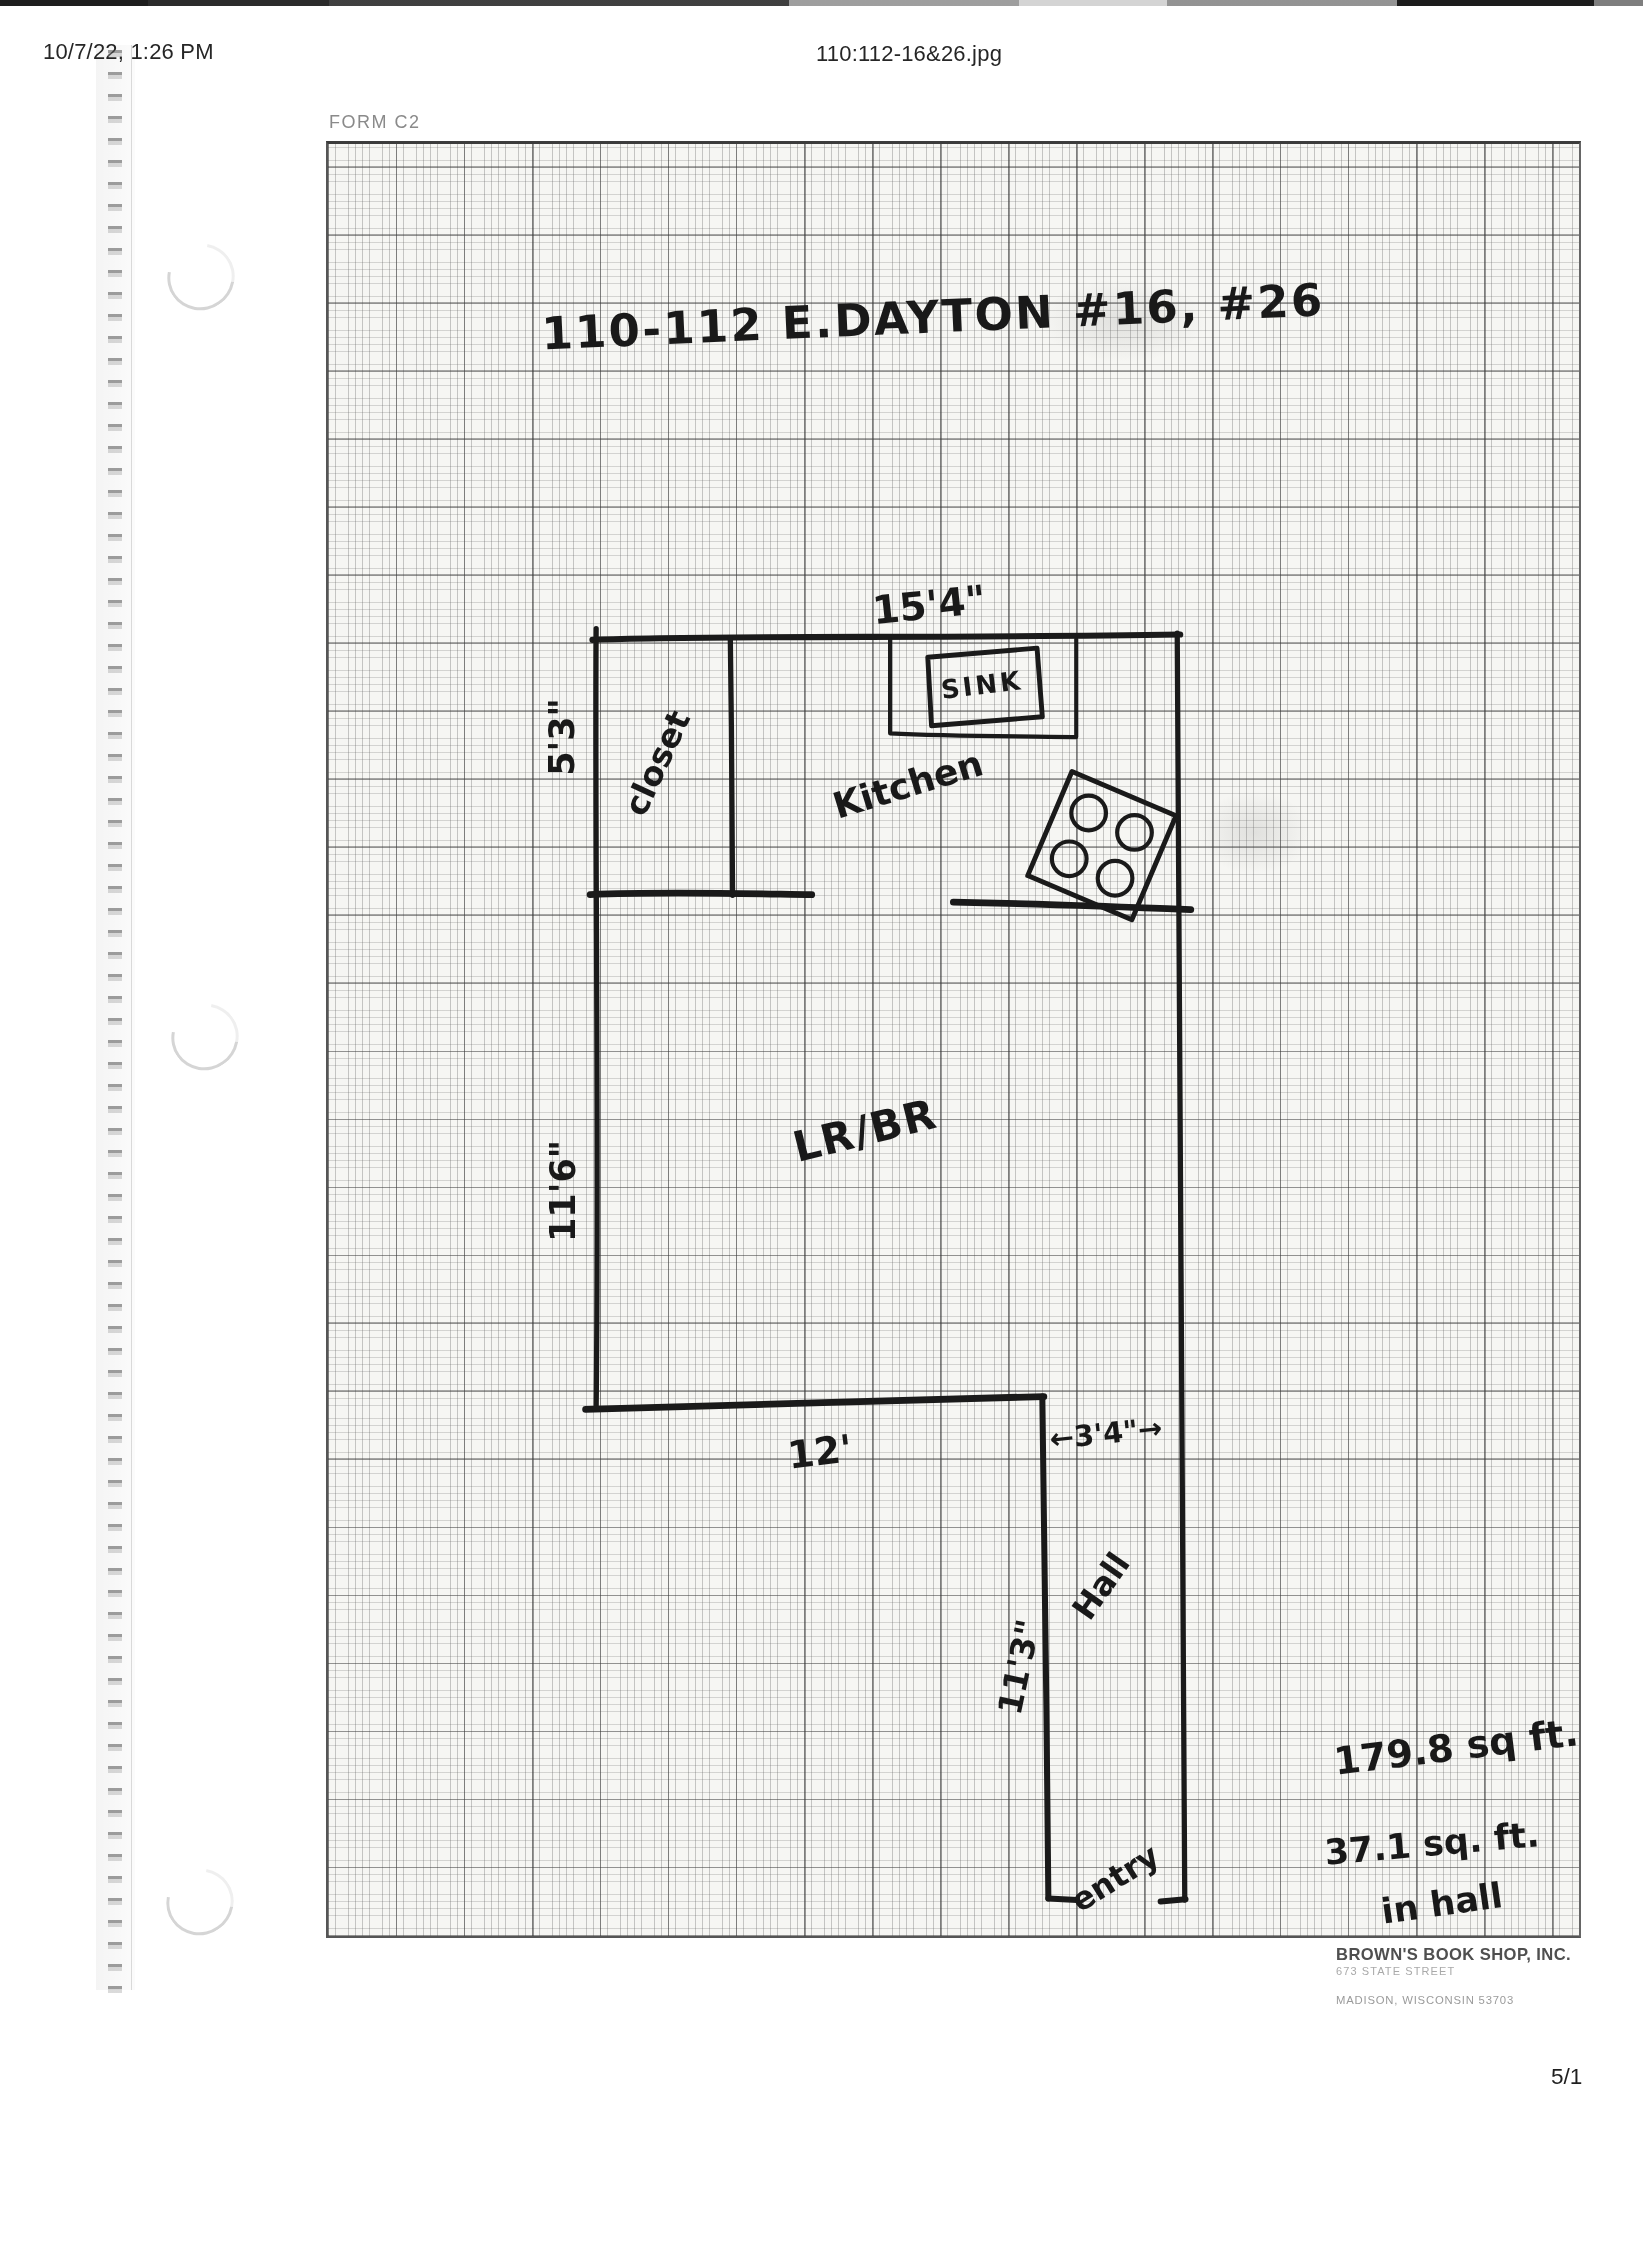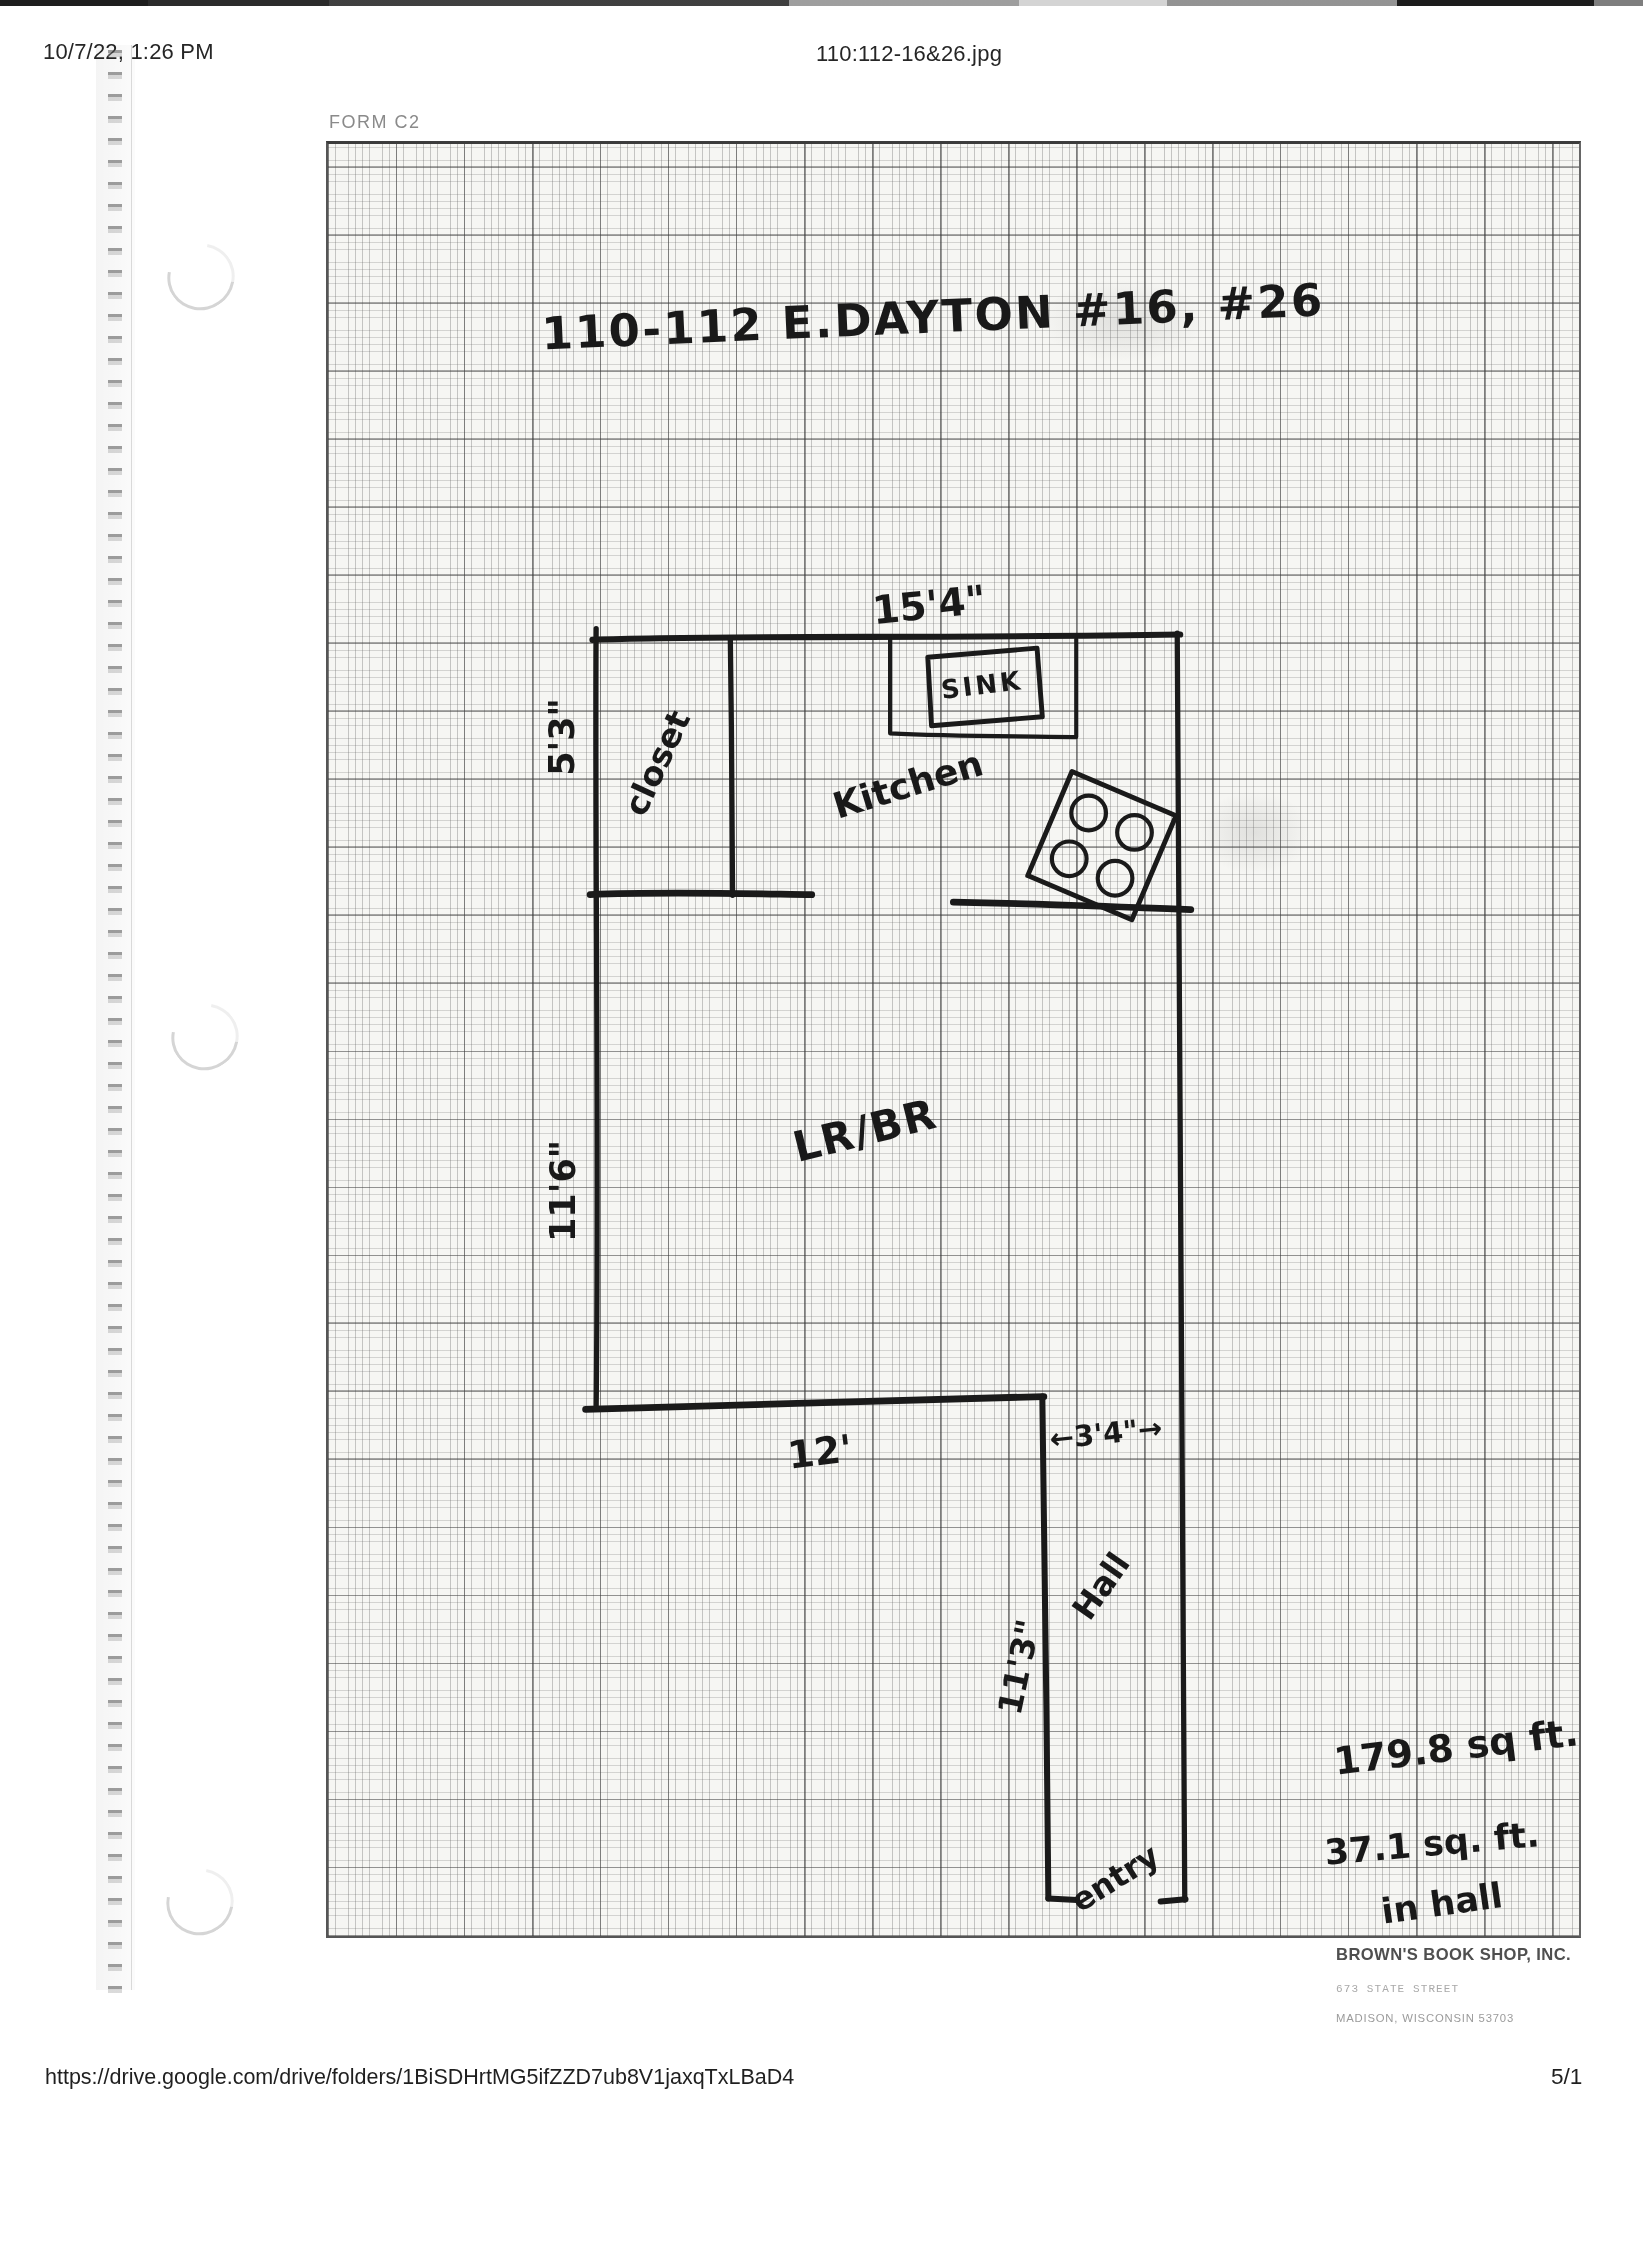--- a/index.html
+++ b/index.html
@@ -32,21 +32,21 @@
       #f6f6f3;
     border-top:3.8px solid #3c3c3c;border-left:2.3px solid #555;border-right:2.3px solid #666;border-bottom:2.3px solid #555;}
   .form-label{position:absolute;left:329px;top:112px;font-size:18px;color:#8a8a8a;letter-spacing:1.5px;}
   .smudge{position:absolute;border-radius:50%;background:radial-gradient(closest-side,rgba(90,90,90,.14),rgba(90,90,90,0));}
   
   .hw{position:absolute;font-family:"DejaVu Sans",sans-serif;font-weight:700;color:#191919;
       white-space:nowrap;line-height:1;}
   svg.plan{position:absolute;left:0;top:0;}
   .stamp{position:absolute;left:1336px;top:1945px;width:250px;text-align:left;}
   .stamp .name{font-size:16.6px;font-weight:bold;color:#4f4f4f;letter-spacing:0.4px;}
-  .stamp .a1{font-size:11px;color:#a9a9a9;letter-spacing:1.1px;margin-top:18px;font-family:Liberation Mono, monospace;}
+  .stamp .a1{font-size:11px;color:#a9a9a9;letter-spacing:1.1px;margin-top:0;}
   .stamp .a2{font-size:11.3px;color:#9b9b9b;letter-spacing:0.8px;margin-top:17px;}
 </style>
 </head>
 <body>
 
 <div class="page">
 
   <div class="scan-edge"></div>
 
   <span class="hdr" style="left:43px;top:39px;">10/7/22, 1:26 PM</span>
@@ -103,17 +103,16 @@
   <span class="hw" style="left:1456px;top:1747px;font-size:38px;transform:translate(-50%,-50%) rotate(-7deg);">179.8 sq ft.</span>
   <span class="hw" style="left:1432px;top:1844px;font-size:35px;transform:translate(-50%,-50%) rotate(-5deg);">37.1 sq. ft.</span>
   <span class="hw" style="left:1442px;top:1904px;font-size:35px;transform:translate(-50%,-50%) rotate(-8deg);">in hall</span>
 
   <div class="stamp">
     <div class="name">BROWN'S BOOK SHOP, INC.</div>
     <div class="a1">673 STATE STREET</div>
     <div class="a2">MADISON, WISCONSIN 53703</div>
   </div>
 
-  <span class="ftr" style="left:45px;top:2065px;">https://drive.google.com/drive/folders/1BiSDHrtMG5ifZZD7ub8V1jaxqTxLBaD4</span>
   <span class="ftr" style="left:1551px;top:2064px;font-size:22.6px;">5/1</span>
 
 </div>
 
 
 </body></html>

